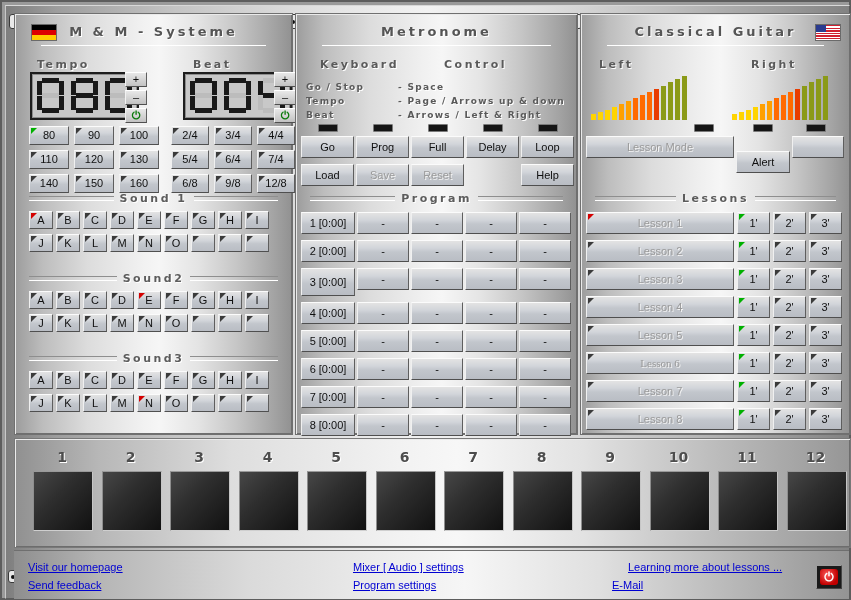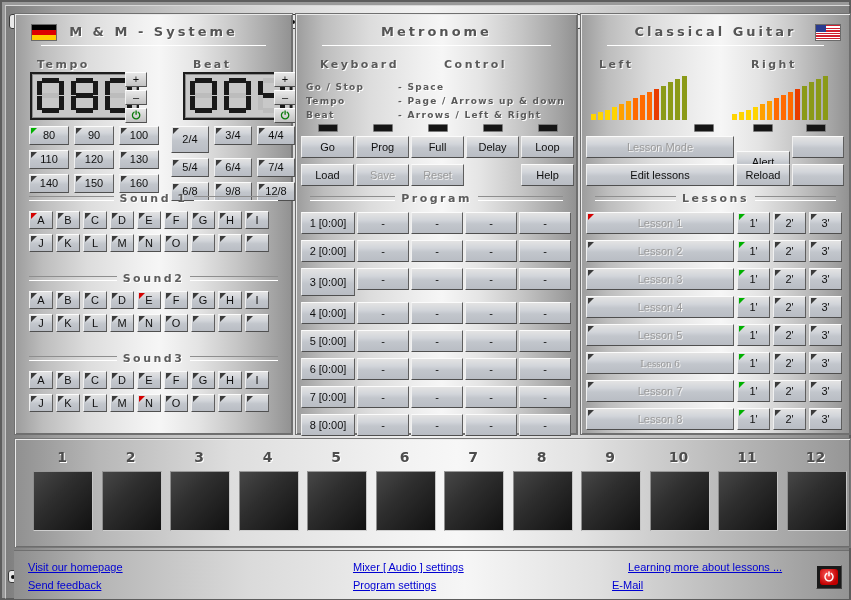--- a/index.html
+++ b/index.html
@@ -276,21 +276,21 @@
               <span>150</span>
             </div>
             <div class="btn" style="width: 40px; height: 19px;">
               <i class="tri"></i>
               <span>160</span>
             </div>
           </div>
         </div>
     <div class="abs" id="beat-presets" style="left:156px;top:112px;">
           <div style="display: grid; grid-template-columns: repeat(3, 38px); gap: 5px;">
-            <div class="btn" style="width: 38px; height: 27px;">
+            <div class="btn" style="width: 38px; height: 19px;">
               <i class="tri"></i>
               <span>2/4</span>
             </div>
             <div class="btn" style="width: 38px; height: 19px;">
               <i class="tri"></i>
               <span>3/4</span>
             </div>
             <div class="btn" style="width: 38px; height: 19px;">
               <i class="tri"></i>
               <span>4/4</span>
@@ -834,31 +834,20 @@
           <div class="led" style="position: absolute; left: 108px; top: 0px;"></div>
           <div class="led" style="position: absolute; left: 167px; top: 0px;"></div>
           <div class="led" style="position: absolute; left: 220px; top: 0px;"></div>
         </div>
     <div class="abs" id="right-row1" style="position: absolute; left: 5px; top: 122px; width: 260px; display: grid; grid-template-columns: 148px 54px 52px; gap: 0px 2px;">
           <div class="btn dis" style="width: 148px; height: 22px;">
             <span>Lesson Mode</span>
           </div>
           <div class="btn" style="width: 54px; height: 22px; margin-top: 15px;">
             <span>Alert</span>
-          </div>
-          <div class="btn" style="width: 52px; height: 22px;">
-            <span></span>
-          </div>
-        </div>
-    <div class="abs" id="right-row2" style="position: absolute; left: 5px; top: 150px; width: 260px; display: grid; grid-template-columns: 148px 54px 52px; gap: 0px 2px;">
-          <div class="btn" style="width: 148px; height: 22px;">
-            <span>Edit lessons</span>
-          </div>
-          <div class="btn" style="width: 54px; height: 22px;">
-            <span>Reload</span>
           </div>
           <div class="btn" style="width: 52px; height: 22px;">
             <span></span>
           </div>
         </div>
 
     <div class="abs" style="left:0;top:178px;width:269px;">
       <div class="grp">
             <div class="line"></div>
             <div class="lbl">Lessons</div>

